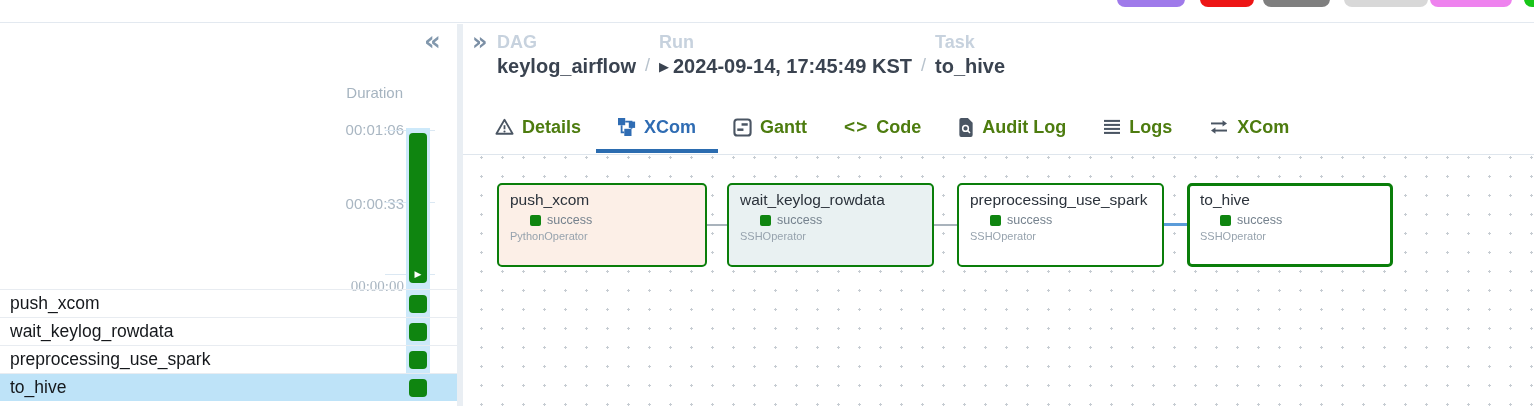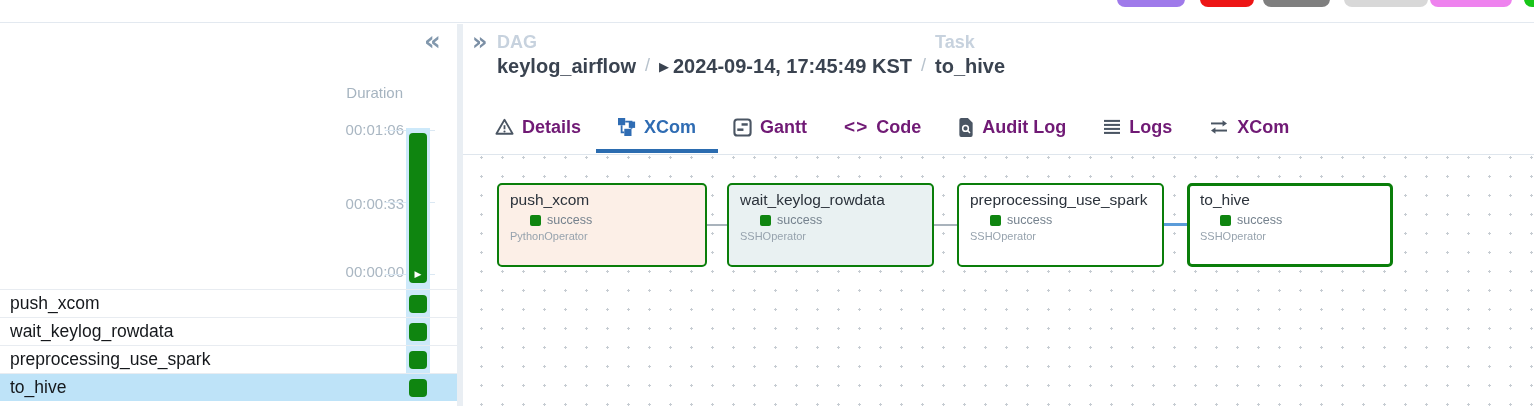--- a/index.html
+++ b/index.html
@@ -18,21 +18,21 @@
   .pill.p3 { left:1263px; width:67px; }
   .pill.p4 { left:1344px; width:84px; }
   .pill.p5 { left:1430px; width:82px; }
   .pill.p6 { left:1524px; width:20px; }
 
   
   .sidebar { position:absolute; left:0; top:24px; width:457px; height:382px; background:#fff; }
   .collapse-btn { position:absolute; left:424px; top:4px; font-size:26px; font-weight:bold; color:#8298ad; cursor:pointer; line-height:1; }
   .duration-label { position:absolute; right:54px; top:60px; font-size:15px; color:#a6b4c0; }
   .tick { position:absolute; right:53px; font-size:15px; color:#a9b6c2; }
-  .tick.t0 { top:97px; } .tick.t1 { top:171px; } .tick.t2 { top:239px; }
+  .tick.t0 { top:97px; } .tick.t1 { top:171px; } .tick.t2 { top:254px;font-family:Liberation Serif, serif; }
   .col-strip { position:absolute; left:406px; top:104px; width:24px; height:273px; background:#cde9fa; }
   .bar-grid { position:absolute; left:385px; width:50px; height:1px; background:#dbe8f3; }
   .bg0 { top:106px; } .bg1 { top:178px; } .bg2 { top:250px; }
   .run-bar { position:absolute; left:409px; top:109px; width:18px; height:150px; background:#0f8510; border-radius:4px; cursor:pointer; }
   .run-bar .marker { position:absolute; bottom:4px; left:50%; transform:translateX(-50%); color:#fff; font-size:9px; line-height:1; }
   .task-rows { position:absolute; left:0; top:265px; width:457px; }
   .task-row { position:relative; height:28px; border-top:1px solid #e8ecf1; display:flex; align-items:center; padding-left:10px; cursor:pointer; background:transparent; }
   .task-row.sel { background:#bee3f8; }
   .task-name { font-size:17.5px; color:#15181c; white-space:nowrap; }
   .task-sq { position:absolute; left:409px; top:5px; width:18px; height:18px; background:#0f8510; border-radius:4px; cursor:pointer; }
@@ -45,21 +45,21 @@
   .expand-btn { position:absolute; left:9px; top:6px; font-size:24px; font-weight:bold; color:#7b8fa5; cursor:pointer; line-height:1; }
   .breadcrumb { position:absolute; left:34px; top:8px; display:flex; align-items:flex-end; gap:9px; }
   .crumb { display:flex; flex-direction:column; }
   .crumb-label { font-size:18px; font-weight:bold; color:#c7d2de; margin-bottom:2px; }
   .crumb-value { font-size:20px; font-weight:bold; color:#3a4350; white-space:nowrap; display:flex; align-items:center; gap:4px; }
   .crumb-sep { font-size:18px; color:#b7c2cc; padding-bottom:2px; }
   .run-prefix { font-size:13px; color:#3a4350; }
 
   
   .tab-bar { position:absolute; left:32px; top:86px; height:34px; display:flex; align-items:center; gap:37px; }
-  .tab { position:relative; display:flex; align-items:center; gap:8px; font-size:18px; font-weight:bold; color:#701a75; cursor:pointer; white-space:nowrap; }
+  .tab { position:relative; display:flex; align-items:center; gap:8px; font-size:18px; font-weight:bold; color:#4d7c0f; cursor:pointer; white-space:nowrap; }
   .tab svg { display:block; }
   .tab .code-glyph { font-size:19px; font-weight:bold; letter-spacing:1px; }
   .tab.active { color:#2f6cb3; }
   .tab.active::after { content:""; position:absolute; left:-22px; right:-22px; bottom:-15px; height:4px; background:#2b6cb0; }
   .tabs-divider { position:absolute; left:0; top:130px; width:1071px; height:1px; background:#dfe6ed; }
 
   
   .graph {
     position:absolute; left:0; top:131px; width:1071px; height:251px;
     background-color:#fff;
@@ -133,20 +133,21 @@
   <div class="main">
     <div class="expand-btn glyph">»</div>
 
     <div class="breadcrumb">
       <div class="crumb">
         <span class="crumb-label">DAG</span>
         <span class="crumb-value">keylog_airflow</span>
       </div>
       <span class="crumb-sep">/</span>
       <div class="crumb">
+        <span class="crumb-label">Run</span>
         <span class="crumb-value">
           <span class="run-prefix glyph">▶</span>
           <span>2024-09-14, 17:45:49 KST</span>
         </span>
       </div>
       <span class="crumb-sep">/</span>
       <div class="crumb">
         <span class="crumb-label">Task</span>
         <span class="crumb-value">to_hive</span>
       </div>

